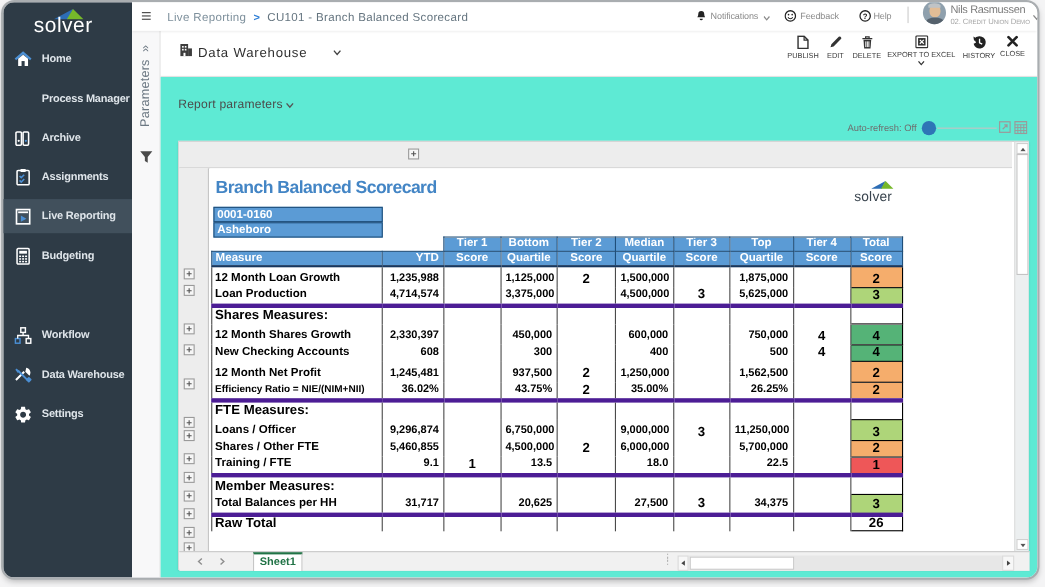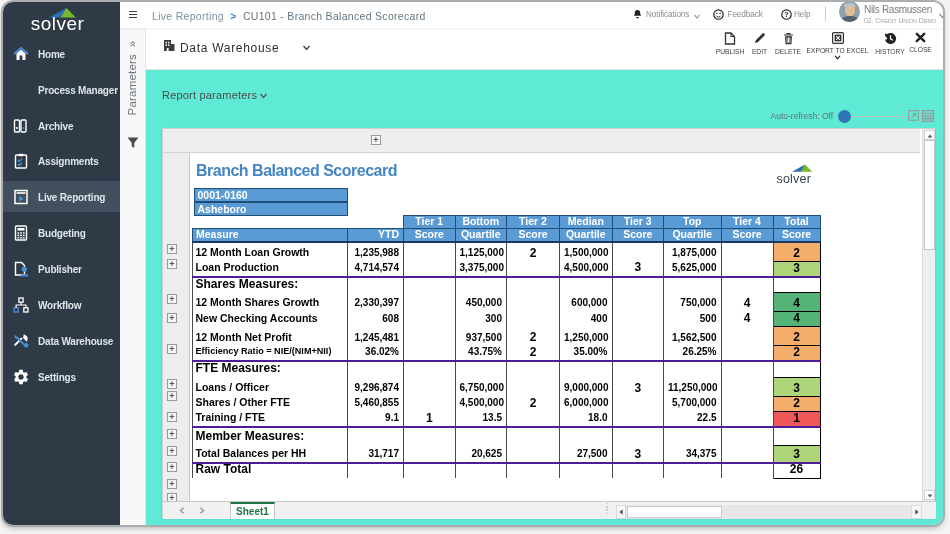--- a/index.html
+++ b/index.html
@@ -35,21 +35,21 @@
 
 #tabbar{position:absolute;left:0;top:371.5px;width:772.5px;height:18px;background:#f1f1f1;border-top:1px solid #c9c9c9}
 #sheettab{position:absolute;left:67px;top:0;width:45px;height:17px;background:#fff;border-top:2px solid #217346;border-left:1px solid #c6c6c6;border-right:1px solid #c6c6c6;color:#217346;font-weight:bold;font-size:10px;text-align:center;line-height:15px}
 
 #rep{position:absolute;left:1.5px;top:62.5px;width:627.5px;border-collapse:collapse;table-layout:fixed;font-family:"Liberation Sans",sans-serif}
 #rep td{padding:0 4px 1px 4px;vertical-align:bottom;white-space:nowrap;overflow:hidden;line-height:11px}
 #rep .h1{background:#5b9bd5;color:#fff;font-weight:bold;font-size:10.5px;text-align:center;border:1px solid #1f4e79;padding:0 2px 1px;line-height:11px}
 #rep .h2{background:#5b9bd5;color:#fff;font-weight:bold;font-size:10.5px;text-align:center;border:1px solid #1f4e79;border-bottom:2.5px solid #17375e;padding:0 2px 1px;line-height:11px}
 #rep td.vb{border-left:1px solid #4a4a4a;border-right:1px solid #4a4a4a}
 #rep td.blank{border:none;background:#fff}
-#rep tr.sec td{border-top:2px solid #4c1d95}
+#rep tr.sec td{border-top:4px solid #4c1d95}
 #rep .mname{font-size:10.5px;font-weight:bold;color:#000;text-align:left;line-height:11.5px;padding-bottom:2.5px;padding-left:2.5px}
 #rep .sect{font-size:12px;font-weight:bold;color:#000;text-align:left;line-height:13px;padding-bottom:2px;padding-left:2.5px}
 #rep .num{font-size:10px;font-weight:bold;color:#000;text-align:right;line-height:11.5px;padding-bottom:2.5px}
 #rep .scr{font-size:12px;font-weight:bold;color:#000;text-align:center;line-height:12px;padding-bottom:2.5px}
 #rep .tot{border:1px solid #000;font-size:12px;font-weight:bold;text-align:center;line-height:12px;padding-bottom:2px}
 .corange{background:#f5ad6c}.cgreen{background:#55b377}.clgreen{background:#aed579}.cred{background:#ee5758}
 </style>
 </head>
 <body>
 <div id="app">
@@ -109,28 +109,20 @@
             <rect x="10.8" y="8.3" width="1.8" height="1.4"></rect>
             <rect x="5.4" y="10.7" width="1.8" height="1.4"></rect>
             <rect x="8.1" y="10.7" width="1.8" height="1.4"></rect>
             <rect x="10.8" y="10.7" width="1.8" height="1.4"></rect>
             <rect x="5.4" y="13.1" width="1.8" height="1.4"></rect>
             <rect x="8.1" y="13.1" width="1.8" height="1.4"></rect>
             <rect x="10.8" y="13.1" width="1.8" height="1.4"></rect>
           </g>
         </svg>
       <span>Budgeting</span>
-    </div>
-    <div class="mi" style="top:252px">
-      <svg width="18" height="18" viewBox="0 0 18 18">
-          <path d="M3.5 2.5 h6 l3 3 V15 h-9 Z" fill="none" stroke="#fff" stroke-width="1.4"></path>
-          <circle cx="12.4" cy="9.2" r="2.6" fill="#4b8fd4"></circle>
-          <path d="M8.2 16.5 c0-3.2 8.4-3.2 8.4 0 Z" fill="#4b8fd4"></path>
-        </svg>
-      <span>Publisher</span>
     </div>
     <div class="mi" style="top:288px">
       <svg width="18" height="18" viewBox="0 0 18 18">
           <rect x="6.9" y="2" width="4.2" height="4.2" fill="none" stroke="#fff" stroke-width="1.3"></rect>
           <rect x="2" y="11.8" width="4.2" height="4.2" fill="none" stroke="#4b8fd4" stroke-width="1.3"></rect>
           <rect x="11.8" y="11.8" width="4.2" height="4.2" fill="none" stroke="#fff" stroke-width="1.3"></rect>
           <path d="M9 6.2 V9 M4.1 11.8 V9 H13.9 V11.8" fill="none" stroke="#fff" stroke-width="1.2"></path>
         </svg>
       <span>Workflow</span>
     </div>

